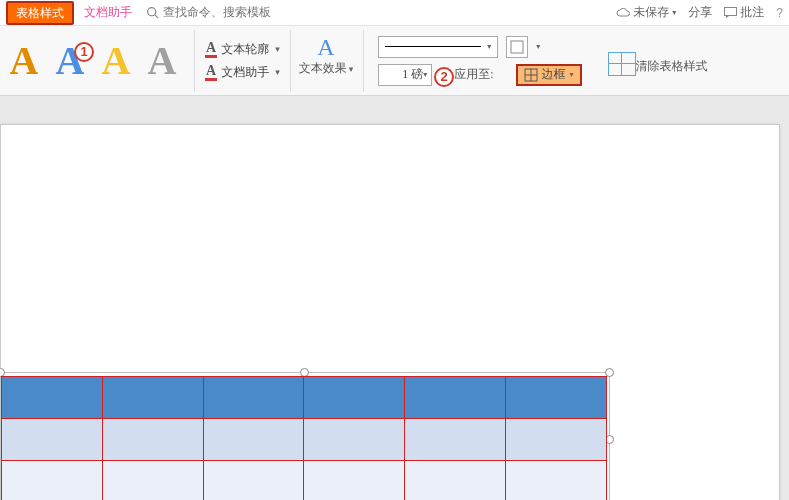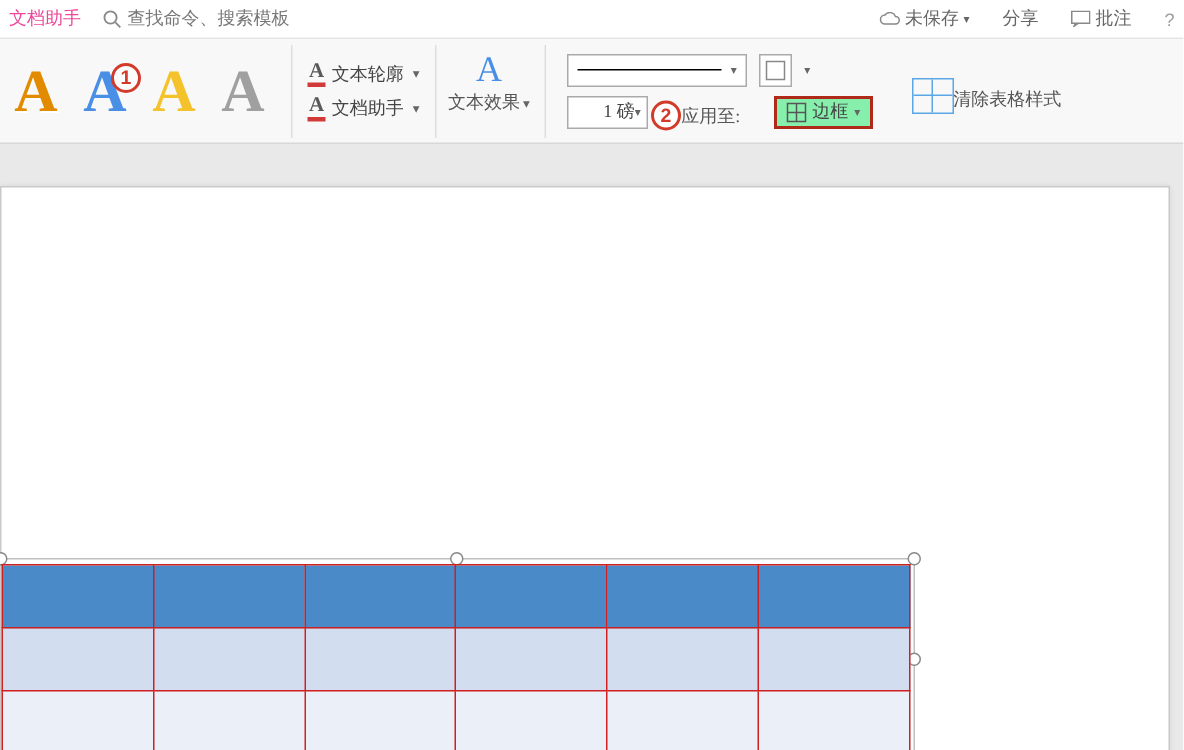--- a/index.html
+++ b/index.html
@@ -36,21 +36,21 @@
     display: flex;
     align-items: center;
     color: #777;
     margin-right: auto;
     justify-content: flex-end;
   }
   .search-area svg { margin-right: 4px; }
   .top-right {
     display: flex;
     align-items: center;
-    gap: 22px;
+    gap: 12px;
     color: #666;
   }
   .top-right span { display: inline-flex; align-items: center; gap: 3px; }
   .ribbon {
     height: 70px;
     background: #f8f8f8;
     border-bottom: 1px solid #d7d7d7;
     display: flex;
     align-items: center;
     padding: 4px 2px;
@@ -135,21 +135,21 @@
     padding: 0 6px;
   }
   .line-sample {
     height: 1px;
     background: #000;
     flex: 1;
     margin-right: 6px;
   }
   .row2 {
     display: flex;
-    align-items: flex-end;
+    align-items: center;
     gap: 22px;
     font-family: Liberation Serif, serif;
   }
   .weight-sel {
     width: 54px;
     height: 22px;
     border: 1px solid #aaa;
     background: #fff;
     display: flex;
     align-items: center;
@@ -158,21 +158,21 @@
     color: #444;
   }
   .apply-label { color: #555; }
   .border-btn {
     height: 22px;
     border: 2px solid #b02a1a;
     display: flex;
     align-items: center;
     padding: 0 6px;
     gap: 4px;
-    background: #86efac;
+    background: #fdba74;
     color: #444;
   }
   .shading-ctrl {
     width: 22px;
     height: 22px;
     border: 1px solid #aaa;
     background: #fff;
     display: inline-flex;
     align-items: center;
     justify-content: center;
@@ -270,20 +270,21 @@
     border: 1px solid #888;
     border-radius: 50%;
   }
   .caret { font-size: 9px; color: #666; margin-left: 2px; }
   .mini-caret { font-size: 8px; color: #666; }
 </style>
 </head>
 <body>
 
 <div class="topbar">
+  <div class="tab-active">表格样式</div>
   <div class="tab-item">文档助手</div>
   <div class="search-area">
     <svg width="13" height="13" viewBox="0 0 16 16">
         <circle cx="7" cy="7" r="5" fill="none" stroke="#888" stroke-width="1.5"></circle>
         <line x1="11" y1="11" x2="15" y2="15" stroke="#888" stroke-width="1.5"></line>
       </svg>
     <span>查找命令、搜索模板</span>
   </div>
   <div class="top-right">
     <span>

